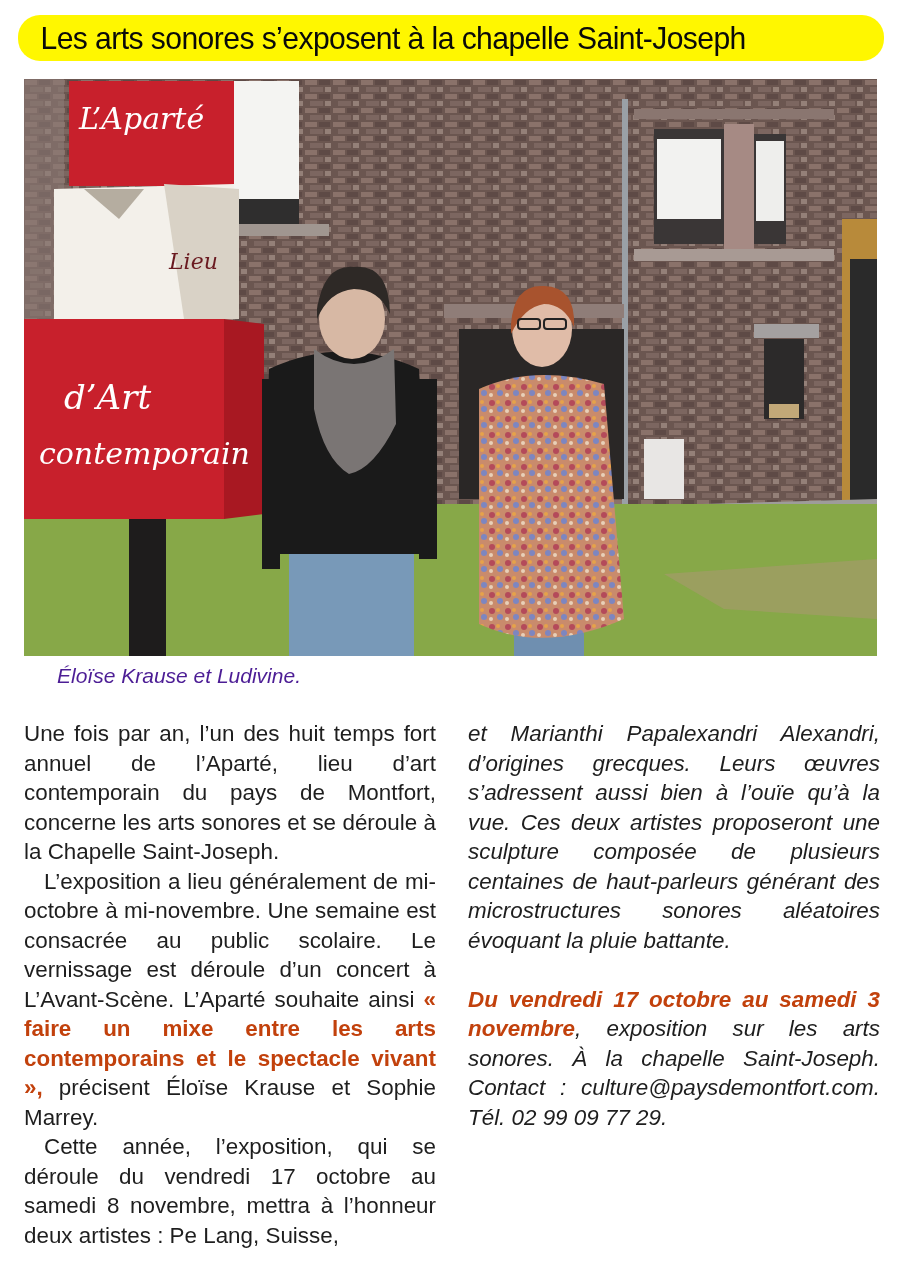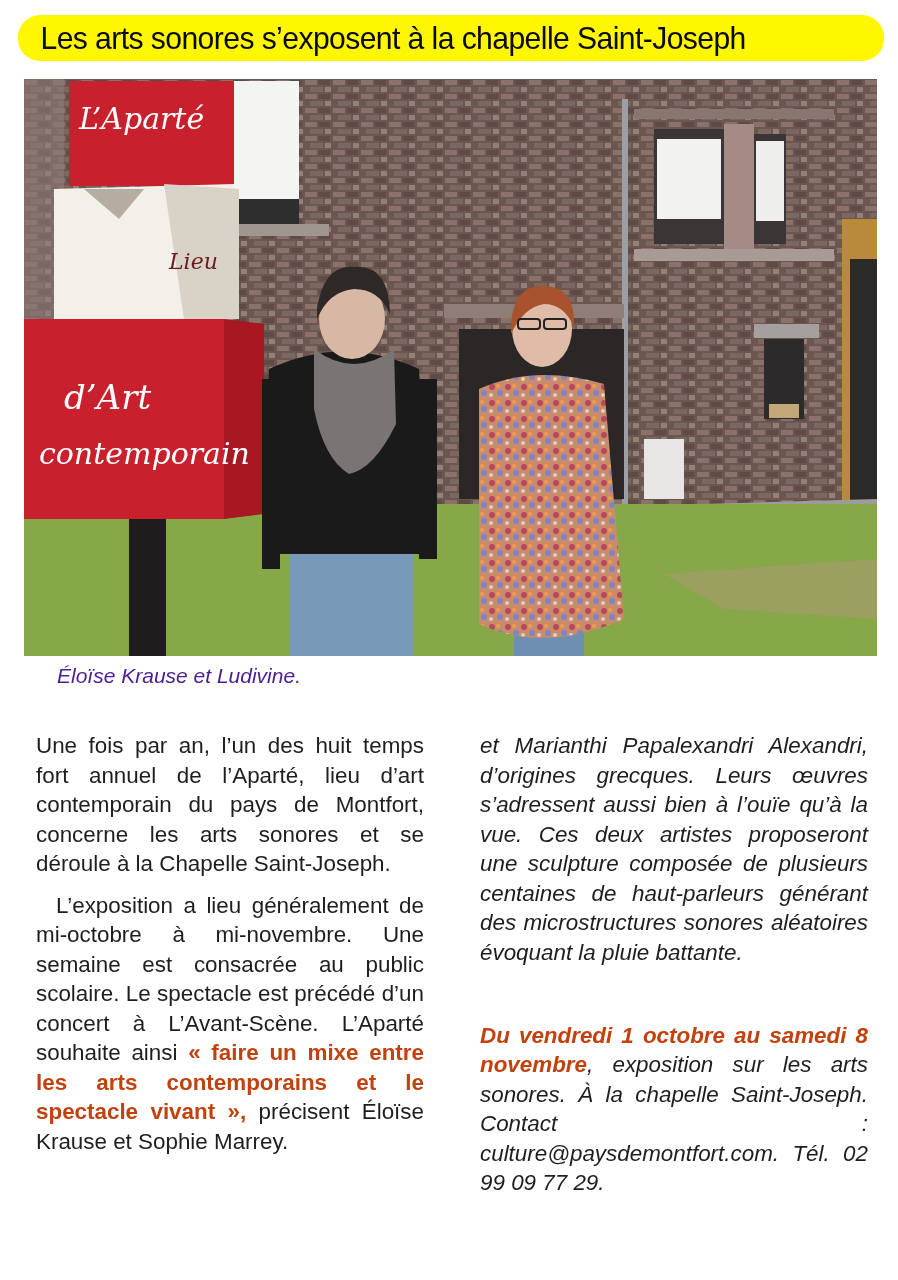--- a/index.html
+++ b/index.html
@@ -27,21 +27,21 @@
     position: absolute; left: 24px; top: 664px;
     font-size: 21px; font-style: italic; color: #4c1d95; margin-left: 33px;
   }
 
   .col {
     position: absolute; top: 719px; width: 412px;
     font-size: 22.4px; line-height: 29.5px; text-align: justify; color: #1e1e1e;
   }
   .col.left { left: 24px; }
   .col.right { left: 468px; font-style: italic; }
-  .col p { margin: 12px; }
+  .col p { margin: 0; }
   .col p.indent { text-indent: 20px; }
   .col b { font-weight: bold; color: #c2410c; }
   .col .spacer { height: 29.5px; }
 </style>
 </head>
 <body>
 
 <div class="headline">
   <h1>Les arts sonores s’exposent à la chapelle Saint-Joseph</h1>
 </div>
@@ -131,20 +131,21 @@
     <path d="M487,245 Q490,205 520,207 Q552,208 550,248 Q540,225 520,225 Q500,228 487,255 Z" fill="#a8532e"></path>
     <rect x="494" y="240" width="22" height="10" rx="3" fill="none" stroke="#222" stroke-width="2"></rect>
     <rect x="520" y="240" width="22" height="10" rx="3" fill="none" stroke="#222" stroke-width="2"></rect>
   </svg>
 </div>
 
 <div class="caption">Éloïse Krause et Ludivine.</div>
 
 <div class="col left">
   <p>Une fois par an, l’un des huit temps fort annuel de l’Aparté, lieu d’art contemporain du pays de Montfort, concerne les arts sonores et se déroule à la Chapelle Saint-Joseph.</p>
-  <p class="indent"><span>L’exposition a lieu généralement de mi-octobre à mi-novembre. Une semaine est consacrée au public scolaire. Le spectacle est précédé d’un concert à L’Avant-Scène. L’Aparté souhaite ainsi </span><b>« faire un mixe entre les arts contemporains et le spectacle vivant »,</b><span> précisent Éloïse Krause et Sophie Marrey.</span></p>
+  <p class="indent"><span>L’exposition a lieu généralement de mi-octobre à mi-novembre. Une semaine est consacrée au public scolaire. Le vernissage est déroule d’un concert à L’Avant-Scène. L’Aparté souhaite ainsi </span><b>« faire un mixe entre les arts contemporains et le spectacle vivant »,</b><span> précisent Éloïse Krause et Sophie Marrey.</span></p>
+  <p class="indent">Cette année, l’exposition, qui se déroule du vendredi 17 octobre au samedi 8 novembre, mettra à l’honneur deux artistes : Pe Lang, Suisse,</p>
 </div>
 
 <div class="col right">
   <p>et Marianthi Papalexandri Alexandri, d’origines grecques. Leurs œuvres s’adressent aussi bien à l’ouïe qu’à la vue. Ces deux artistes proposeront une sculpture composée de plusieurs centaines de haut-parleurs générant des microstructures sonores aléatoires évoquant la pluie battante.</p>
   <div class="spacer"></div>
-  <p><b>Du vendredi 1 octobre au samedi 8 novembre</b><span>, exposition sur les arts sonores. À la chapelle Saint-Joseph. Contact : culture@paysdemontfort.com. Tél. 02 99 09 77 29.</span></p>
+  <p><b>Du vendredi 17 octobre au samedi 3 novembre</b><span>, exposition sur les arts sonores. À la chapelle Saint-Joseph. Contact : culture@paysdemontfort.com. Tél. 02 99 09 77 29.</span></p>
 </div>
 
 </body></html>

